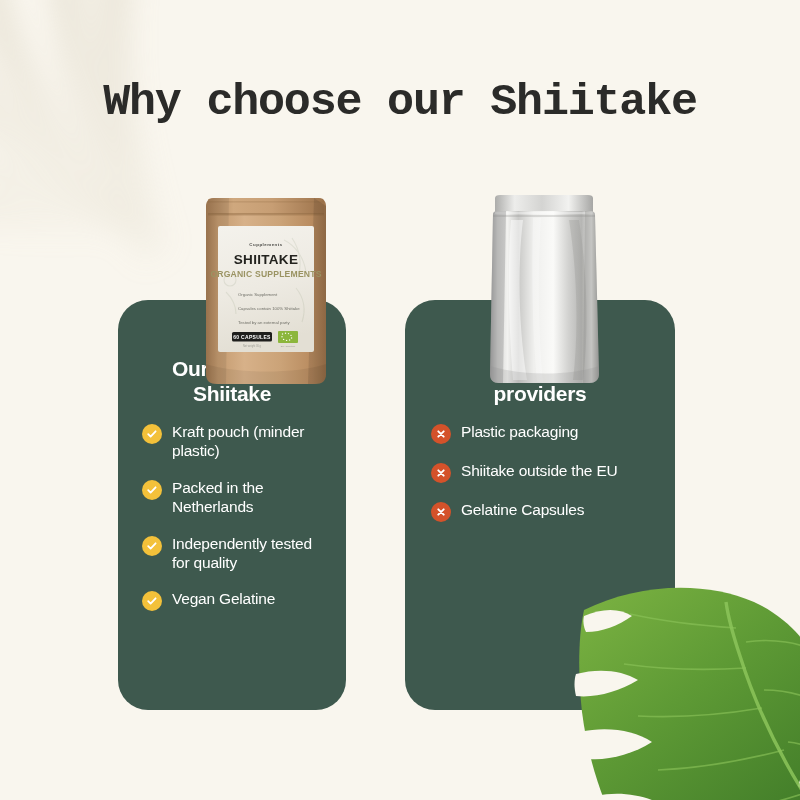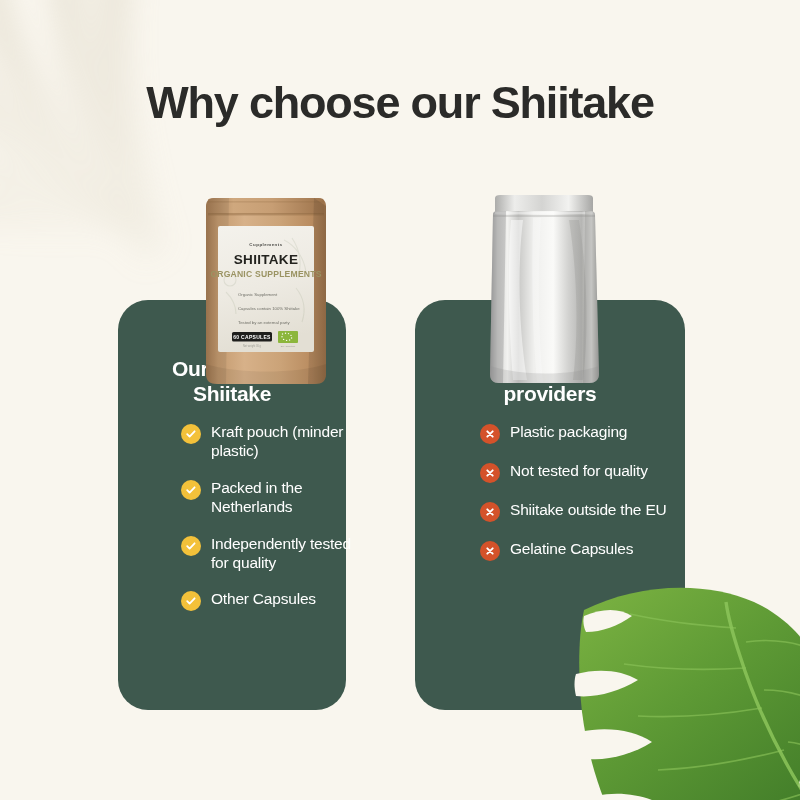--- a/index.html
+++ b/index.html
@@ -41,51 +41,51 @@
   
   .page-title {
     position:absolute;
     top:78px; left:0; width:800px;
     text-align:center;
     font-size:45px;
     line-height:1.1;
     font-weight:bold;
     letter-spacing:-1.2px;
     color:#2B2B29;
+    font-family:Liberation Mono, monospace;
   }
 
   
   .card {
     position:absolute;
     background:#3E594E;
     border-radius:30px;
   }
   .card-left  { left:118px; top:300px; width:228px; height:410px; }
-  .card-right { left:415px; top:300px; width:270px; height:410px;text-decoration:underline; }
+  .card-right { left:405px; top:300px; width:270px; height:410px;text-decoration:underline; }
 
   .card-heading {
     position:absolute;
     left:0; width:100%;
     top:56px;
     text-align:center;
     color:#FFFFFF;
     font-size:21px;
     font-weight:bold;
     line-height:1.2;
     letter-spacing:-.3px;
     padding:0 14px;
   }
 
   .feature-list {
     position:absolute;
     left:0; width:100%;
     top:122px;
     padding:0 16px 0 24px;
     list-style:none;
-    margin-left:39px;
   }
   .card-right .feature-list { padding:0 10px 0 26px; }
 
   .feature-item {
     display:flex;
     align-items:flex-start;
     gap:10px;
     margin-bottom:17px;
   }
 
@@ -169,46 +169,38 @@
             </svg>
         </span>
         <span class="feature-text">Independently tested for quality</span>
       </li>
       <li class="feature-item">
         <span class="feature-icon icon-check">
           <svg width="12" height="12" viewBox="0 0 12 12">
               <path d="M2.2 6.2 L4.6 8.6 L9.6 3.3" stroke="#FFFFFF" stroke-width="1.8" fill="none" stroke-linecap="round" stroke-linejoin="round"></path>
             </svg>
         </span>
-        <span class="feature-text">Other Capsules</span>
+        <span class="feature-text">Vegan Gelatine</span>
       </li>
     </ul>
   </div>
 
   <div class="card card-right">
     <div class="card-heading">
       <span>Other</span><br>
       <span>providers</span>
     </div>
     <ul class="feature-list">
       <li class="feature-item">
         <span class="feature-icon icon-cross">
           <svg width="12" height="12" viewBox="0 0 12 12">
               <path d="M3.3 3.3 L8.7 8.7 M8.7 3.3 L3.3 8.7" stroke="#FFFFFF" stroke-width="1.9" stroke-linecap="round"></path>
             </svg>
         </span>
         <span class="feature-text">Plastic packaging</span>
-      </li>
-      <li class="feature-item">
-        <span class="feature-icon icon-cross">
-          <svg width="12" height="12" viewBox="0 0 12 12">
-              <path d="M3.3 3.3 L8.7 8.7 M8.7 3.3 L3.3 8.7" stroke="#FFFFFF" stroke-width="1.9" stroke-linecap="round"></path>
-            </svg>
-        </span>
-        <span class="feature-text">Not tested for quality</span>
       </li>
       <li class="feature-item">
         <span class="feature-icon icon-cross">
           <svg width="12" height="12" viewBox="0 0 12 12">
               <path d="M3.3 3.3 L8.7 8.7 M8.7 3.3 L3.3 8.7" stroke="#FFFFFF" stroke-width="1.9" stroke-linecap="round"></path>
             </svg>
         </span>
         <span class="feature-text">Shiitake outside the EU</span>
       </li>
       <li class="feature-item">

